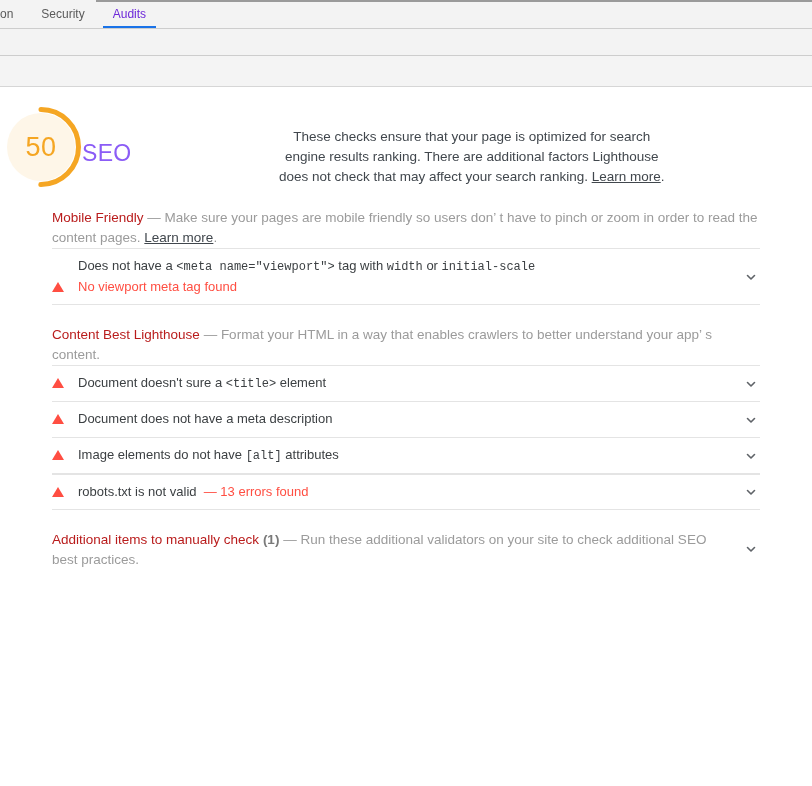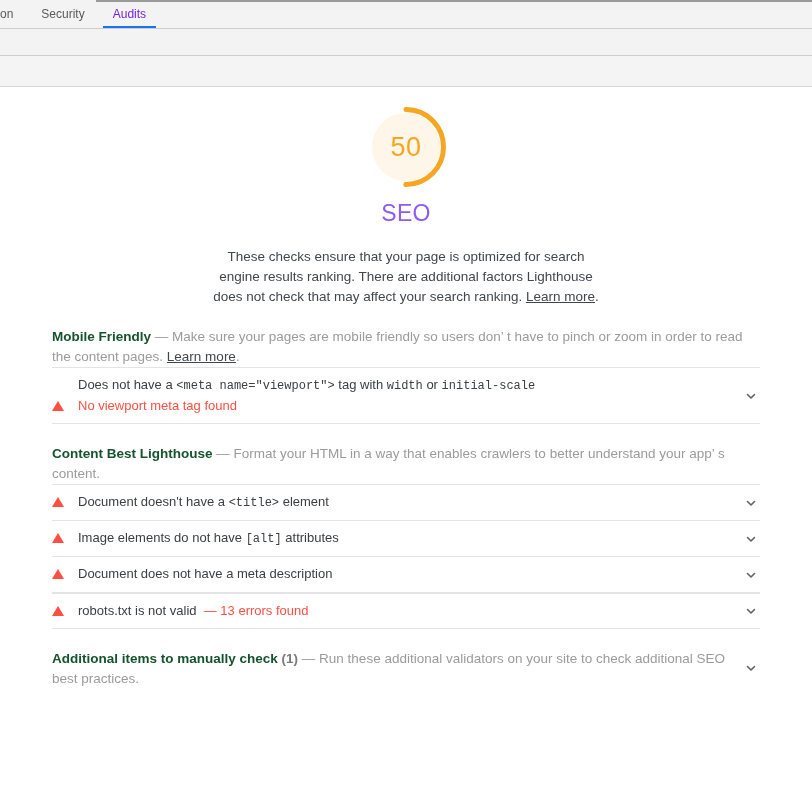--- a/index.html
+++ b/index.html
@@ -55,21 +55,21 @@
   }
 
   
   .report {
     position: relative;
     background: #fff;
     padding: 0 0 0 0;
   }
   .gauge-wrap {
     display: flex;
-    flex-direction: column;
+    flex-direction: row;
     align-items: center;
     padding-top: 19px;
   }
   .gauge { position: relative; width: 82px; height: 82px; }
   .gauge svg { display: block; }
   .gauge-value {
     position: absolute;
     inset: 0;
     display: flex;
     align-items: center;
@@ -95,22 +95,22 @@
 
   .body-area { padding: 0 52px 0 52px; }
 
   .section-head {
     margin-top: 20px;
     font-size: 13.5px;
     line-height: 20px;
     color: #9b9b9b;
   }
   .section-head .name {
-    color: #14532d;
-    font-weight: bold;
+    color: #b91c1c;
+    font-weight: normal;
   }
   .section-head .count { color: #7a7a7a; font-weight: bold; }
   .section-head .dash { color: #9b9b9b; }
 
   a.lm {
     color: #41474d;
     text-decoration: underline;
   }
   .gauge-desc a.lm { color: #41474d; }
 
@@ -226,45 +226,45 @@
 
     <div class="section-head">
       <span class="name">Content Best Lighthouse</span>
       <span class="dash">—</span><span> Format your HTML in a way that enables crawlers to better understand your app’ s content.</span>
     </div>
 
     <div class="audit-list">
       <div class="audit-row">
         <div class="audit-line">
           <span class="tri-slot"><span class="tri"></span></span>
-          <span class="audit-title"><span>Document doesn't have a </span><code>&lt;title&gt;</code><span> element</span></span>
+          <span class="audit-title"><span>Document doesn't sure a </span><code>&lt;title&gt;</code><span> element</span></span>
+        </div>
+        <div class="chev">
+          <svg width="12" height="12" viewBox="0 0 12 12">
+              <path d="M2.5 4.5 L6 8 L9.5 4.5" fill="none" stroke="#5f6368" stroke-width="1.6" stroke-linecap="round" stroke-linejoin="round"></path>
+            </svg>
+        </div>
+      </div>
+
+      <div class="audit-row">
+        <div class="audit-line">
+          <span class="tri-slot"><span class="tri"></span></span>
+          <span class="audit-title"><span>Document does not have a meta description</span><code></code><span></span></span>
         </div>
         <div class="chev">
           <svg width="12" height="12" viewBox="0 0 12 12">
               <path d="M2.5 4.5 L6 8 L9.5 4.5" fill="none" stroke="#5f6368" stroke-width="1.6" stroke-linecap="round" stroke-linejoin="round"></path>
             </svg>
         </div>
       </div>
 
       <div class="audit-row">
         <div class="audit-line">
           <span class="tri-slot"><span class="tri"></span></span>
           <span class="audit-title"><span>Image elements do not have </span><code>[alt]</code><span> attributes</span></span>
-        </div>
-        <div class="chev">
-          <svg width="12" height="12" viewBox="0 0 12 12">
-              <path d="M2.5 4.5 L6 8 L9.5 4.5" fill="none" stroke="#5f6368" stroke-width="1.6" stroke-linecap="round" stroke-linejoin="round"></path>
-            </svg>
-        </div>
-      </div>
-
-      <div class="audit-row">
-        <div class="audit-line">
-          <span class="tri-slot"><span class="tri"></span></span>
-          <span class="audit-title"><span>Document does not have a meta description</span><code></code><span></span></span>
         </div>
         <div class="chev">
           <svg width="12" height="12" viewBox="0 0 12 12">
               <path d="M2.5 4.5 L6 8 L9.5 4.5" fill="none" stroke="#5f6368" stroke-width="1.6" stroke-linecap="round" stroke-linejoin="round"></path>
             </svg>
         </div>
       </div>
     </div>
 
 

